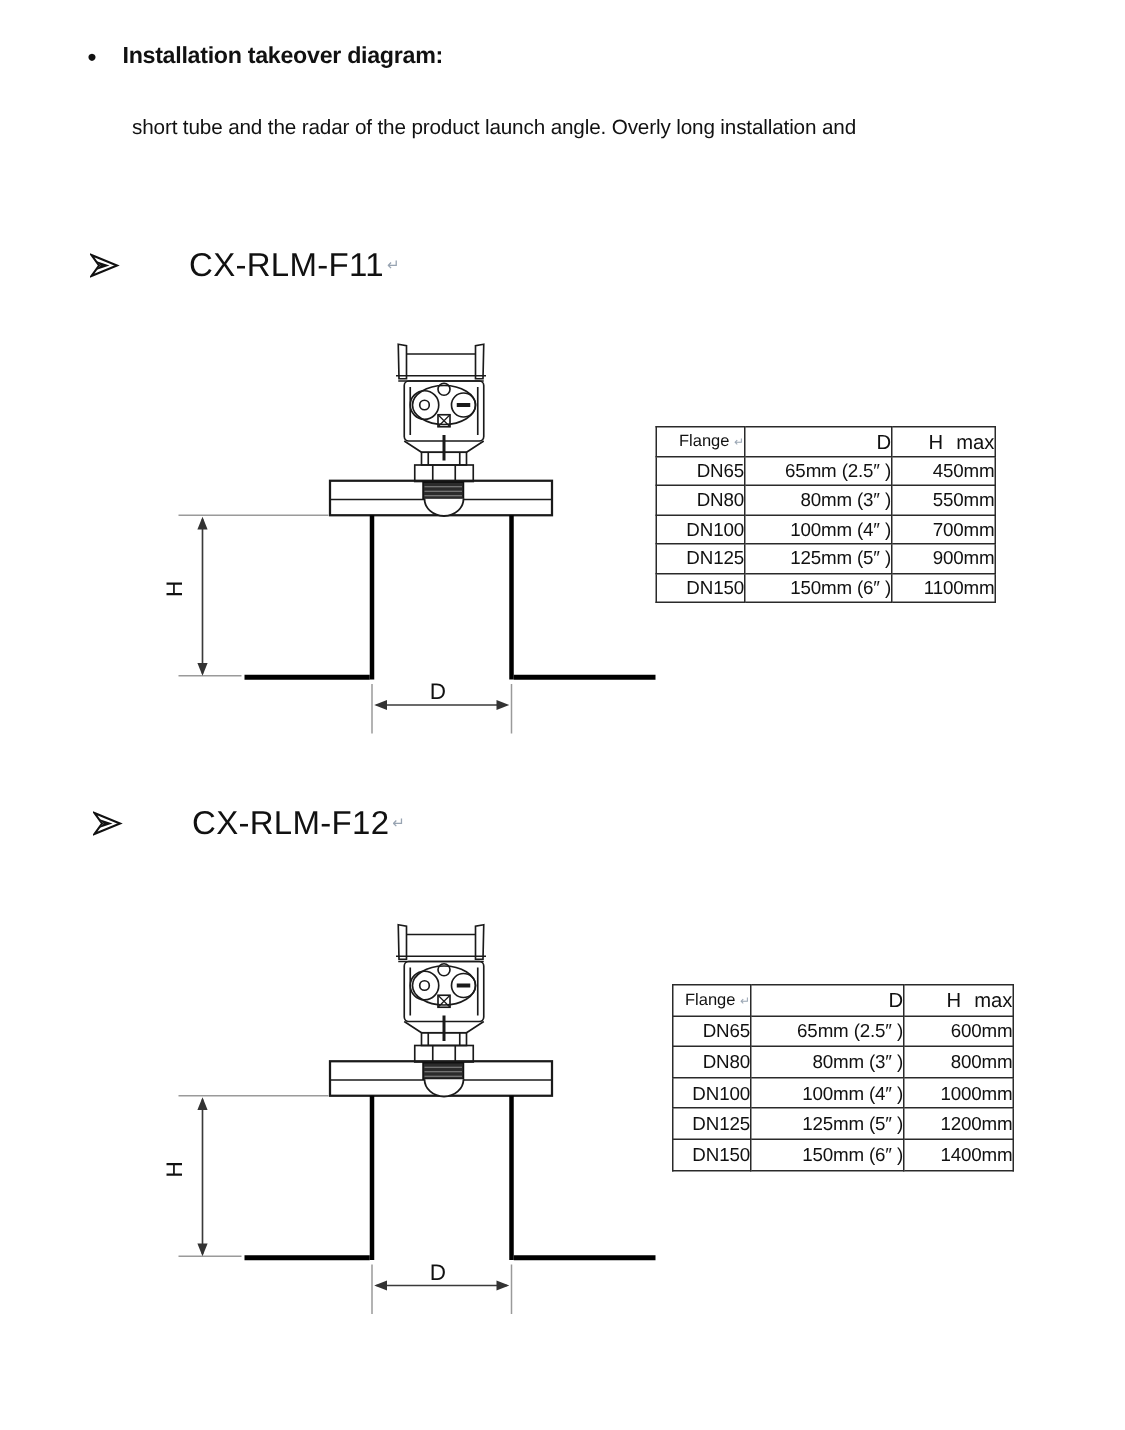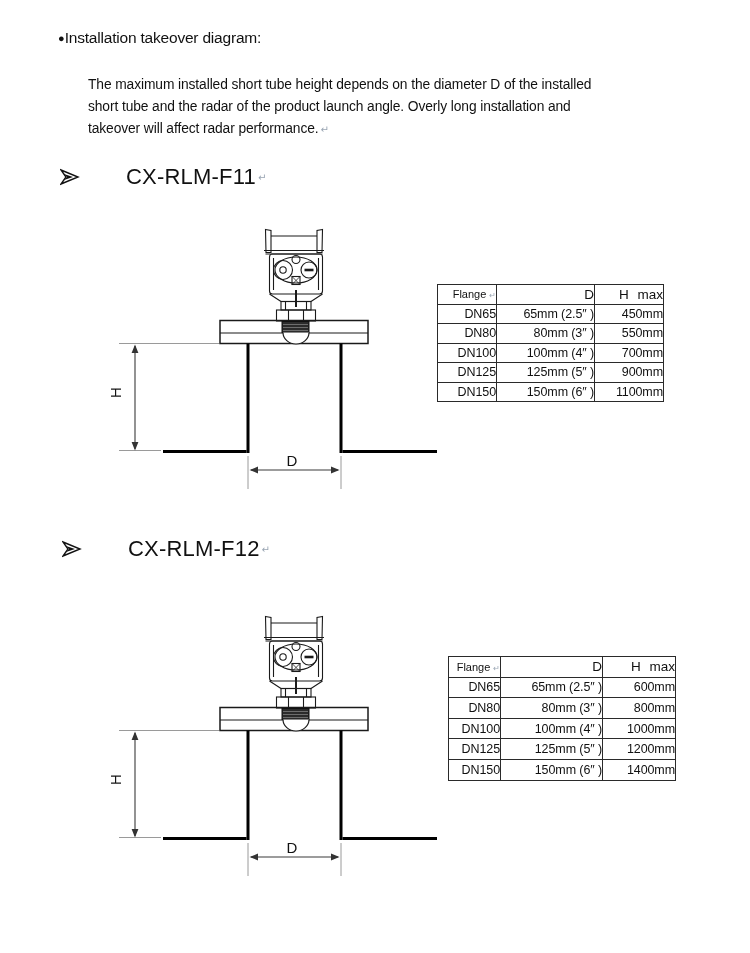--- a/index.html
+++ b/index.html
@@ -4,21 +4,21 @@
 <style>
   html,body { margin:0; padding:0; background:#fff; }
   body { width:750px; height:953px; position:relative; overflow:hidden;
          font-family:"Liberation Sans", sans-serif; color:#111; }
 
   .canvas { position:absolute; left:0; top:0; width:750px; height:953px; background:#fff; }
 
   
   .title-row { position:absolute; left:58px; top:29px; display:flex; align-items:center; }
   .bullet { font-size:11px; line-height:1; margin-top:1px; }
-  .title-text { font-weight:normal; font-size:15.5px; letter-spacing:-0.2px; white-space:nowrap; }
+  .title-text { font-weight:bold; font-size:15.5px; letter-spacing:-0.2px; margin-left:17px; white-space:nowrap; }
 
   
   .para { position:absolute; left:88px; top:74px; width:600px; font-size:13.8px;
           line-height:22px; letter-spacing:-0.1px; }
   .rmark { color:#98a4b2; font-size:10px; margin-left:2px; font-family:"DejaVu Sans", sans-serif; }
 
   
   .model-heading { position:absolute; display:flex; align-items:center; height:26px; }
   .mh1 { left:60px; top:164px; }
   .mh2 { left:62px; top:536px; }
@@ -49,23 +49,21 @@
 <body>
 
 <div class="canvas">
 
   <div class="title-row">
     <span class="bullet">●</span>
     <span class="title-text">Installation takeover diagram:</span>
   </div>
 
   <div class="para">
-    <div>The maximum installed short tube height depends on the diameter D of the installed</div>
     <div>short tube and the radar of the product launch angle. Overly long installation and</div>
-    <div><span>takeover will affect radar performance.</span><span class="rmark">↵</span></div>
   </div>
 
   <div class="model-heading mh1">
     <svg class="arrow-bullet" viewBox="0 0 20 20">
       <polygon points="1,3 18,10 1,17 6,10" fill="none" stroke="#111" stroke-width="1.4"></polygon>
       <polygon points="4,7 13,10 4,13 7,10" fill="#111"></polygon>
     </svg>
     <span class="model-text">CX-RLM-F11</span>
     <span class="rmark">↵</span>
   </div>

